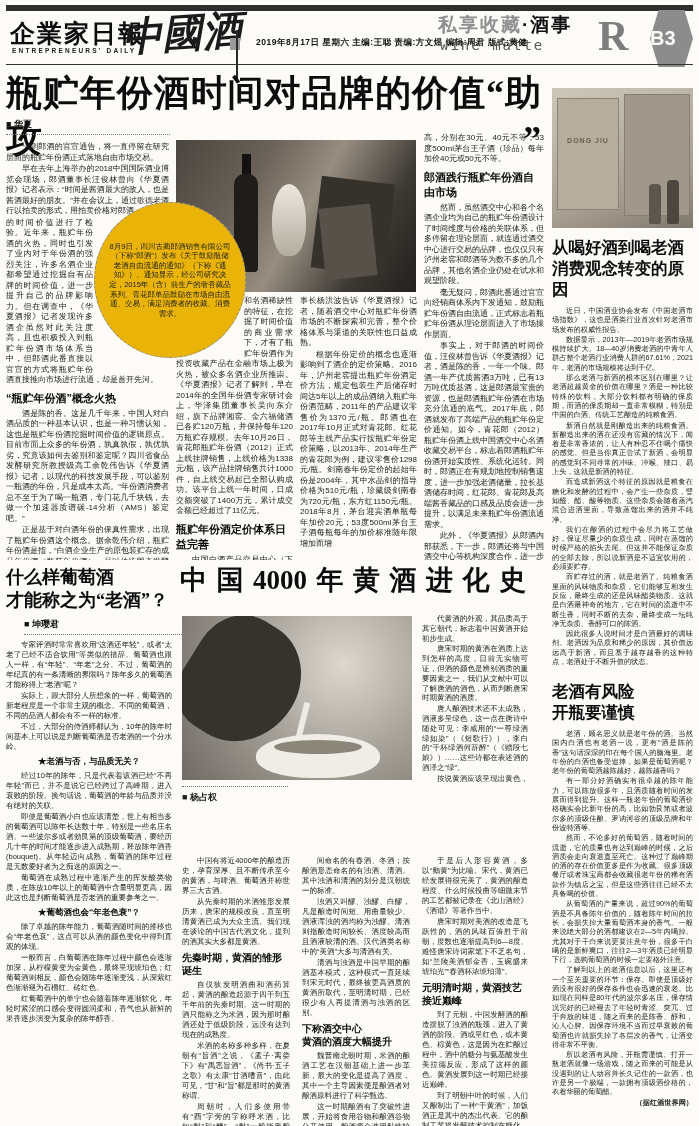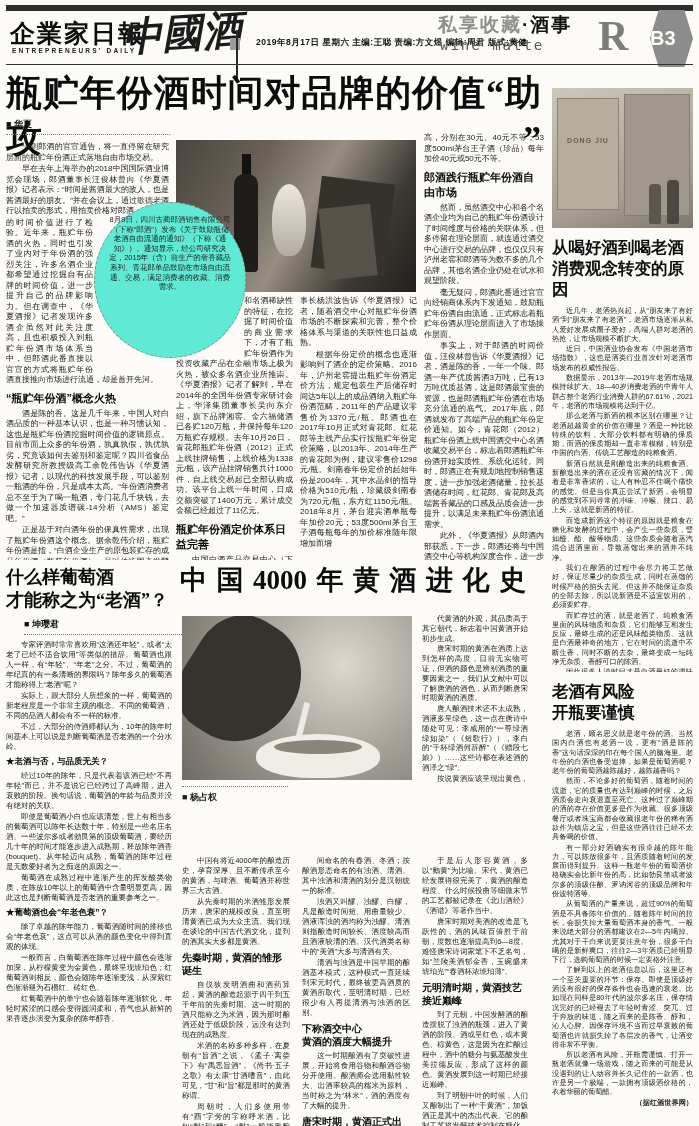--- a/index.html
+++ b/index.html
@@ -53,22 +53,22 @@
             background:linear-gradient(120deg,#4a453f 0%,#6a6258 30%,#978e81 52%,#3c3833 78%,#23201d 100%); }
   .ph-bottle { position:absolute; left:58px; top:34px; width:24px; height:98px; background:#1f1d1a;
                border-radius:10px 10px 4px 4px; }
   .ph-neck   { position:absolute; left:66px; top:14px; width:9px; height:26px; background:#141210; }
   .ph-vase   { position:absolute; left:96px; top:44px; width:34px; height:72px;
                background:linear-gradient(#ece8df,#b3ac9f); border-radius:50% 50% 42% 42%; }
   .ph-box1   { position:absolute; right:26px; top:40px; width:74px; height:92px; background:#35312b; transform:rotate(7deg); }
   .ph-box2   { position:absolute; left:146px; top:66px; width:52px; height:72px; background:#575149; transform:rotate(-6deg); }
 
   .oval { position:absolute; left:94px; top:202px; width:152px; height:156px; z-index:5;
-          border:1px dashed #888; border-radius:50%; background:#5eead4;
-          display:flex; align-items:flex-start; justify-content:center; padding:12px 14px; }
+          border:1px dashed #888; border-radius:50%; background:#eab308;
+          display:flex; align-items:center; justify-content:center; padding:12px 14px; }
   .oval p { font-size:7.5px; line-height:9.6px; text-align:center; color:#222; }
 
   
   .sb { position:absolute; left:552px; top:88px; width:141px; height:1034px; overflow:hidden; }
   .sb-photo { position:relative; width:141px; height:140px; overflow:hidden;
               background:linear-gradient(160deg,#cdc7bb,#a59e90 70%,#7d766a); }
   .sb-box1 { position:absolute; left:5px; top:10px; width:62px; height:112px; background:#b6ad9d;
              border:1px solid #8b8474; padding-top:30px; text-align:center; }
   .sb-box1 span { font-size:7px; font-weight:900; letter-spacing:1px; color:#665f50; }
   .sb-box2 { position:absolute; right:3px; top:6px; width:66px; height:122px; background:#a0988a; border:1px solid #857d6e; }
@@ -79,21 +79,21 @@
   .sb-paras1 { height:366px; overflow:hidden; }
   .sb-paras2 { height:414px; overflow:hidden; }
   .sb .credit { text-align:right; font-weight:bold; text-indent:0; }
 
   
   .gp-title { position:absolute; left:6px; top:566px; width:168px; font-family:"Liberation Serif", serif;
               font-weight:900; font-size:18px; line-height:23px; color:#0c0c0c; }
   .gp-byline { position:absolute; left:24px; top:618px; width:164px; }
   .gp-body { position:absolute; left:6px; top:640px; width:166px; height:480px; overflow:hidden; }
   .gp-body p { font-size:7.5px; line-height:10px; text-align:justify; text-indent:15px; color:#222; margin-bottom:1px; }
-  .gp-sub { font-size:8.5px; font-weight:bold; margin:4px 0 3px; color:#0d0d0d; }
+  .gp-sub { font-size:8.5px; font-weight:bold; text-align:center; margin:4px 0 3px; color:#0d0d0d; }
 
   
   .hj-title { position:absolute; left:180px; top:562px; width:346px; font-family:"Liberation Serif", serif;
               font-weight:900; font-size:27px; line-height:36px; color:#0c0c0c;
               text-align:justify; text-align-last:justify; }
   .hj-photo { position:absolute; left:182px; top:616px; width:230px; height:164px; overflow:hidden;
               background:radial-gradient(circle at 70% 30%, #dcd8d0, #a8a39a 45%, #6e6962 100%); }
   .hj-jug    { position:absolute; left:4px; top:2px; width:112px; height:126px; background:#36332e;
                border-radius:45% 55% 60% 40%; transform:rotate(32deg); }
   .hj-stream { position:absolute; left:116px; top:86px; width:6px; height:52px; background:#eceae4; transform:rotate(14deg); }
@@ -182,39 +182,38 @@
       <div class="sb-box1"><span>DONG JIU</span></div>
       <div class="sb-box2"></div>
       <div class="sb-bottle"></div>
       <div class="sb-bottle2"></div>
     </div>
     <div class="sb-title">
       <div>从喝好酒到喝老酒</div>
       <div>消费观念转变的原因</div>
     </div>
     <div class="sb-paras1">
-      <p>近几年，老酒热兴起，从“朋友来了有好酒”到“朋友来了有老酒”，老酒市场逐渐从私人爱好发展成圈子爱好，高端人群对老酒的热抢，让市场规模不断扩大。</p>
       <p>近日，中国酒业协会发布《中国老酒市场指数》，这也是酒类行业首次针对老酒市场发布的权威性报告。</p>
       <p>数据显示，2013年—2019年老酒市场规模持续扩大。18—40岁消费老酒的中青年人群占整个老酒行业消费人群的67.61%，2021年，老酒的市场规模将达到千亿。</p>
       <p>那么老酒与新酒的根本区别在哪里？让老酒超越黄金的价值在哪里？酒是一种比较特殊的饮料，大部分饮料都有明确的保质期，而酒的保质期却一直非常模糊，特别是中国的白酒、传统工艺酿造的纯粮食酒。</p>
       <p>新酒自然就是刚酿造出来的纯粮食酒。新酿造出来的酒在还没有窖藏的情况下，闻着是非常香浓的，让人有种忍不住喝个痛快的感觉。但是当你真正尝试了新酒，会明显的感觉到不同寻常的冲味、冲喉、辣口、易上头，这就是新酒的特征。</p>
       <p>而造成新酒这个特征的原因就是粮食在糖化和发酵的过程中，会产生一些杂质，譬如醛、酯、酸等物质。这些杂质会随着蒸汽混合进酒里面，导致蒸馏出来的酒并不纯净。</p>
       <p>我们在酿酒的过程中会尽力将工艺做好，保证尽量少的杂质生成，同时在蒸馏的时候严格的掐头去尾。但这并不能保证杂质的全部去除，所以说新酒是不适宜饮用的，必须要贮存。</p>
       <p>而贮存过的酒，就是老酒了。纯粮食酒里面的风味物质和杂质，它们能够互相发生反应，最终生成的还是风味酯类物质。这就是白酒最神奇的地方，它在时间的流逝中不断生香，同时不断的去杂，最终变成一坛纯净无杂质、香醇可口的陈酒。</p>
       <p>因此很多人说时间才是白酒最好的调味剂。老酒因为品质和稀少的原因，其价值远远高于新酒，而且基于越存越香的这种特点，老酒处于不断升值的状态。</p>
 
     </div>
     <div class="sb-title">
       <div>老酒有风险</div>
       <div>开瓶要谨慎</div>
     </div>
     <div class="sb-paras2">
       <p>老酒，顾名思义就是老年份的酒。当然国内白酒也有老酒一说，更有“酒是陈的香”这句话深深的印在每个国人的脑海里。老年份的白酒也备受追捧，如果是葡萄酒呢？老年份的葡萄酒越陈越好，越陈越香吗？</p>
+      <p>有一部分好酒确实有很卓越的陈年能力，可以陈放很多年，且酒质随着时间的发展而得到提升。这样一瓶老年份的葡萄酒价格确实会比新年份的高，比如勃艮第或者波尔多的顶级佳酿、罗讷河谷的顶级品牌和年份波特酒等。</p>
       <p>然而，不论多好的葡萄酒，随着时间的流逝，它的质量也有达到巅峰的时候，之后酒质会走向衰退直至死亡。这种过了巅峰期的酒的存在价值更多是作为收藏。很多顶级餐厅或者珠宝商都会收藏很老年份的稀有酒款作为镇店之宝，但是这些酒往往已经不太具备喝的价值。</p>
-      <p>有一部分好酒确实有很卓越的陈年能力，可以陈放很多年，且酒质随着时间的发展而得到提升。这样一瓶老年份的葡萄酒价格确实会比新年份的高，比如勃艮第或者波尔多的顶级佳酿、罗讷河谷的顶级品牌和年份波特酒等。</p>
       <p>从葡萄酒的产量来说，超过90%的葡萄酒是不具备陈年价值的，随着陈年时间的拉长，会损失掉大量葡萄酒本身的香气。一般来说绝大部分的酒都建议在2—5年内喝掉。尤其对于干白来说更要注意年份，很多干白喝的是新鲜爽口，往往2—3年酒质已经明显下行，选购葡萄酒的时候一定要格外注意。</p>
       <p>了解到以上的老酒信息以后，这里还有一个至关重要的环节：保存。即使是顶级好酒没有很好的保存条件也会迅速的衰老。比如现在同样是80年代的波尔多名庄，保存情况完好的已经褪去了年轻时青涩、突兀、过于奔放的味道，随之而来的是陈香、醇和，沁人心脾。因保存环境不当而过早衰败的葡萄酒也许就损失掉了各层次的香气，让酒变得非常不平衡。</p>
       <p>所以老酒有风险，开瓶需谨慎。打开一瓶老酒就像一场游戏，随之而来的可能是从没遇到的让人动容并长久记住的一款酒，也许是另一个极端，一款拥有顶级酒价格的，衣着华丽的葡萄醋。</p>
       <p class="credit">（据红酒世界网）</p>
     </div>
   </div>
 
   <div class="gp-title">
     <div>什么样葡萄酒</div>
     <div>才能称之为“老酒”？</div>
@@ -264,20 +263,21 @@
   </div>
 
   <div class="hj-col hj-colB">
     <p class="noind">间命名的有春酒、冬酒；按酿酒形态命名的有浊酒、清酒。其中浊酒和清酒的划分是汉朝统一的标准。</p>
     <p>浊酒又叫醪、浊醪、白醪，凡是酿造时间短、用曲量较少、酒液浑浊的酒均称为浊醪。清酒则指酿造时间较长、酒度较高而且酒液较清的酒。汉代酒类名称中的“美酒”大多与清酒有关。</p>
     <p>清酒与浊酒是中国早期的酿酒基本模式，这种模式一直延续到宋元时代，最终被更高酒质的黄酒所取代，至明清时期，已经很少有人再提清酒与浊酒的区别。</p>
     <div class="hj-sub">
       <div>下称酒交中心</div>
       <div>黄酒的酒度大幅提升</div>
     </div>
+    <p>魏晋南北朝时期，米酒的酿酒工艺在汉朝基础上进一步革新，最大的变化是提高了酒度，其中一个主导因素便是酿酒者对酿酒原料进行了科学甄选。</p>
     <p>这一时期酿酒有了突破性进展，开始将食用谷物和酿酒谷物分开使用。酿酒师会选用黏性较大、出酒率较高的糯米为原料，当时称之为“林米”，酒的酒度有了大幅的提升。</p>
     <div class="hj-sub">唐宋时期，黄酒正式出现</div>
 
   </div>
 
   <div class="hj-col hj-colC">
     <p class="noind">于是后人形容黄酒，多以“鹅黄”为比喻。宋代，黄酒已经发展得很完美了，黄酒的酿造程度、什么时候投曲等细微末节的工艺都被记录在《北山酒经》《酒谱》等著作当中。</p>
     <p>唐宋时期对美酒的改造是飞跃性的，酒的风味百倍胜于前朝，度数也逐渐提高到6—8度。难怪唐宋诗词家笔下不乏名句，如“兰陵美酒郁金香，玉碗盛来琥珀光”“春酒杯浓琥珀薄”。</p>
     <div class="hj-sub">元明清时期，黄酒技艺接近巅峰</div>
     <p>到了元朝，中国发酵酒的酿造摆脱了浊酒的瓶颈，进入了黄酒的阶段。酒或呈红色，或本黄色、棕黄色，这是因为在贮酿过程中，酒中的糖分与氨基酸发生美拉德反应，形成了这样的颜色。黄酒发展到这一时期已经接近巅峰。</p>

